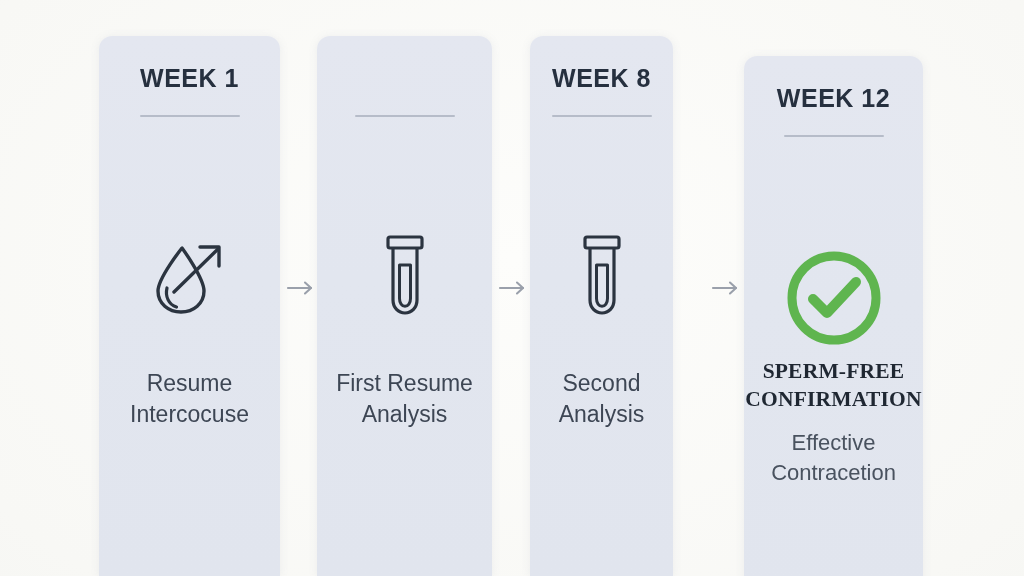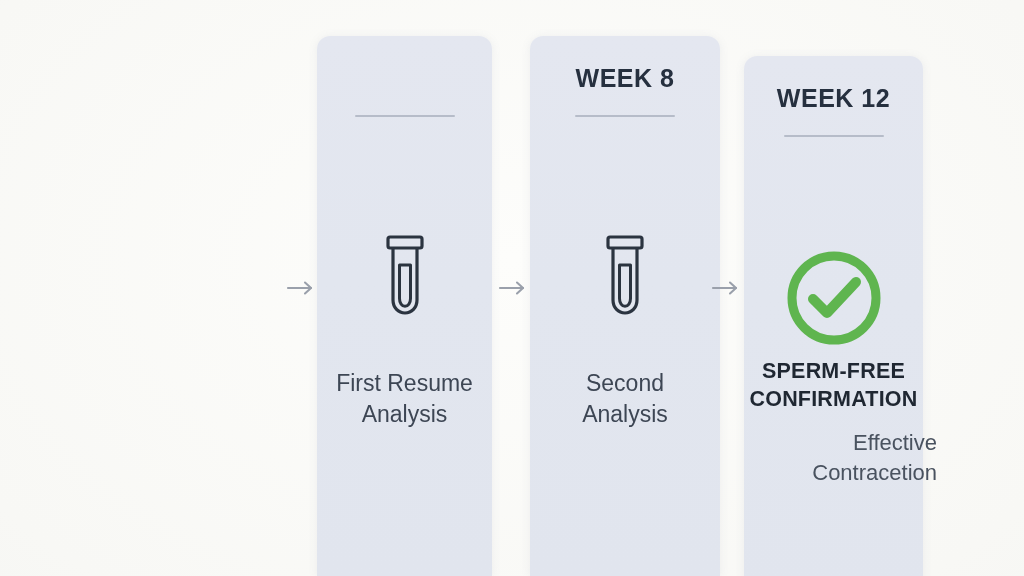--- a/index.html
+++ b/index.html
@@ -99,28 +99,29 @@
     left: -16px;
     right: -16px;
     top: 302px;
     text-align: center;
     font-size: 21.5px;
     line-height: 1.28;
     font-weight: bold;
     color: #1f2732;
     letter-spacing: 0.2px;
     white-space: pre-line;
+    font-family: Liberation Serif, serif;
   }
 
   .caption-sub {
     position: absolute;
     left: -14px;
     right: -14px;
     top: 372px;
-    text-align: right;
+    text-align: center;
     font-size: 22px;
     line-height: 1.35;
     color: #49525f;
     white-space: pre-line;
   }
 
   
   .arrow {
     position: absolute;
     top: 274px;
@@ -129,20 +130,42 @@
     display: flex;
     align-items: center;
     justify-content: center;
   }
 </style>
 </head>
 <body>
 
 <div id="stage">
 
+  <div class="card" style="left:99px; width:181px;">
+    <div class="card-inner">
+      <div class="week-title">WEEK 1</div>
+      <div class="week-rule"></div>
+
+      <div class="icon-wrap">
+        <svg width="92" height="92" viewBox="0 0 92 92" fill="none">
+
+          <path d="M38 18 C 38 18, 14 48, 14 61 C 14 73.5, 24.5 82, 37 82 C 49.5 82, 60 73.5, 60 61 C 60 48, 38 18, 38 18 Z" stroke="#2b3440" stroke-width="3.4" stroke-linejoin="round" fill="none"></path>
+
+          <path d="M23 58 C 21 66, 24.5 74.5, 32.5 77" stroke="#2b3440" stroke-width="3.2" stroke-linecap="round" fill="none"></path>
+
+          <path d="M30 62 L 74 19" stroke="#2b3440" stroke-width="3.4" stroke-linecap="round" fill="none"></path>
+
+          <path d="M56 17 L 75 17 L 75 36" stroke="#2b3440" stroke-width="3.4" stroke-linecap="round" stroke-linejoin="round" fill="none"></path>
+        </svg>
+      </div>
+
+      <div class="caption">Resume
+Intercocuse</div>
+    </div>
+  </div>
 
   <div class="arrow" style="left:281px;">
     <svg width="34" height="20" viewBox="0 0 34 20" fill="none">
       <path d="M4 10 H27" stroke="#9aa0ab" stroke-width="2.1" stroke-linecap="round"></path>
       <path d="M21 4.5 L27 10 L21 15.5" stroke="#9aa0ab" stroke-width="2.1" stroke-linecap="round" stroke-linejoin="round" fill="none"></path>
     </svg>
   </div>
 
   <div class="card" style="left:317px; width:175px;">
     <div class="card-inner">
@@ -164,21 +187,21 @@
     </div>
   </div>
 
   <div class="arrow" style="left:493px;">
     <svg width="34" height="20" viewBox="0 0 34 20" fill="none">
       <path d="M4 10 H27" stroke="#9aa0ab" stroke-width="2.1" stroke-linecap="round"></path>
       <path d="M21 4.5 L27 10 L21 15.5" stroke="#9aa0ab" stroke-width="2.1" stroke-linecap="round" stroke-linejoin="round" fill="none"></path>
     </svg>
   </div>
 
-  <div class="card" style="left:530px; width:190px;">
+  <div class="card" style="left:530px; width:143px;">
     <div class="card-inner">
       <div class="week-title">WEEK 8</div>
       <div class="week-rule"></div>
 
       <div class="icon-wrap">
         <svg width="78" height="100" viewBox="0 0 78 100" fill="none">
           <rect x="22" y="11" width="34" height="11" rx="2" stroke="#2b3440" stroke-width="3.2" fill="none"></rect>
           <path d="M27 22 L27 74 C27 81.7, 32.4 87, 39 87 C45.6 87, 51 81.7, 51 74 L51 22" stroke="#2b3440" stroke-width="3.2" stroke-linejoin="round" fill="none"></path>
           <path d="M33.5 39 L33.5 72.5 C33.5 77, 35.9 80.2, 39 80.2 C42.1 80.2, 44.5 77, 44.5 72.5 L44.5 39 Z" stroke="#2b3440" stroke-width="3.0" stroke-linejoin="round" fill="none"></path>
         </svg>

